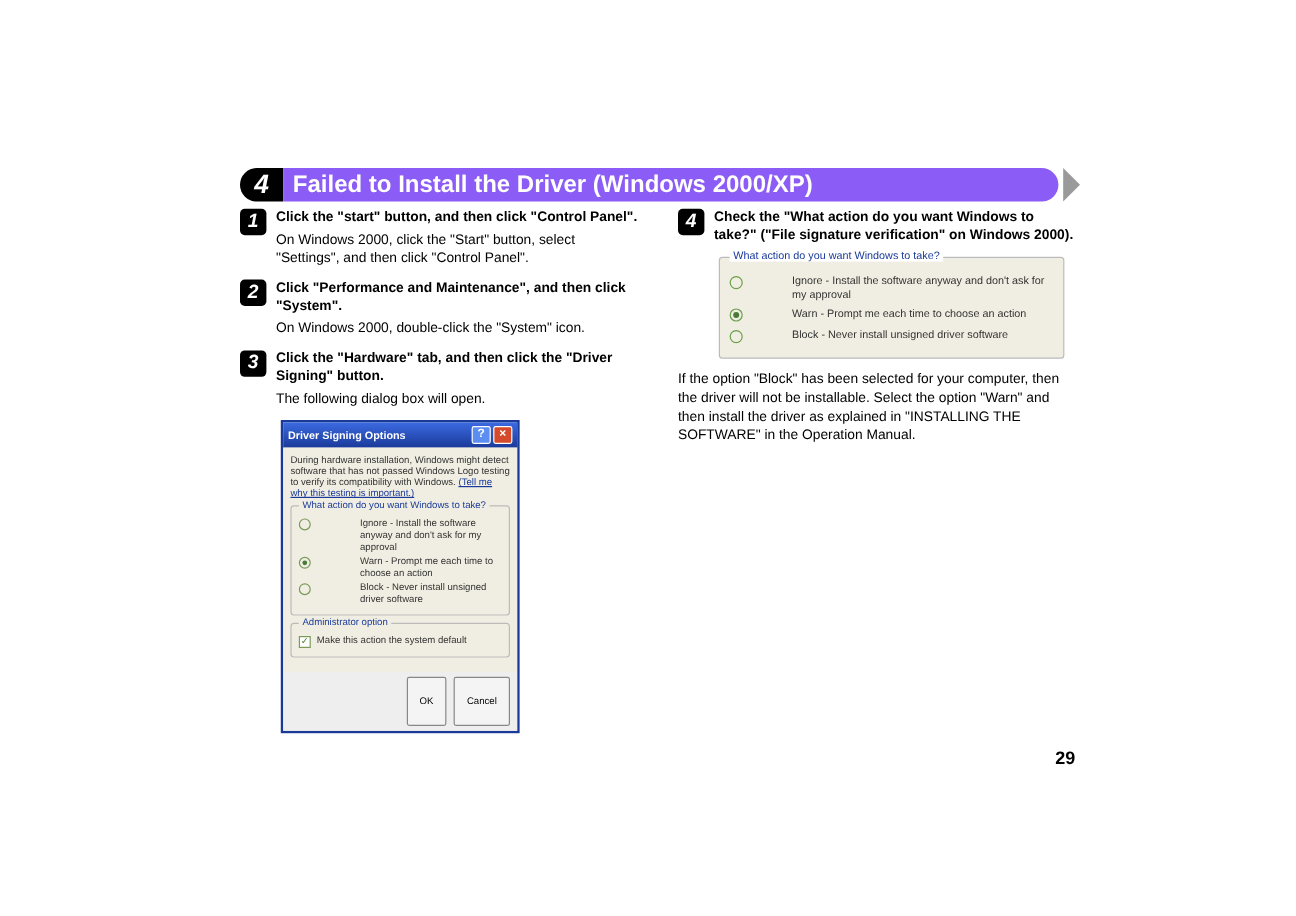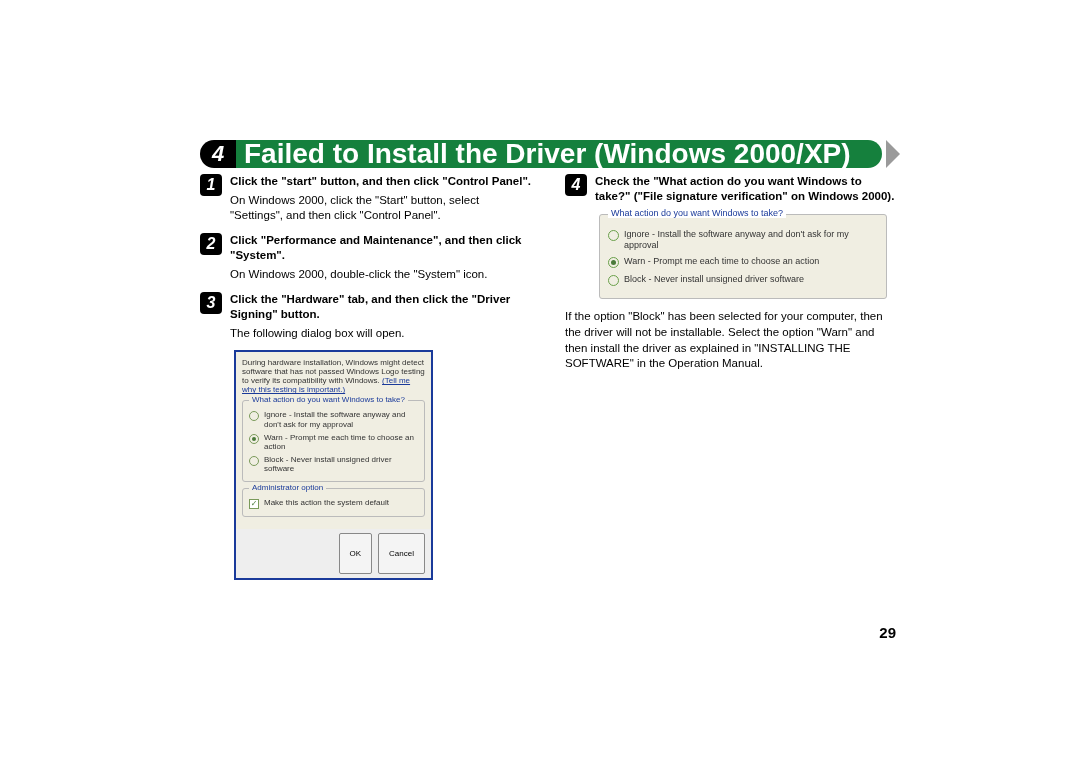--- a/index.html
+++ b/index.html
@@ -29,23 +29,23 @@
     font-size: 22px;
     font-weight: bold;
     font-style: italic;
     display: flex;
     align-items: center;
     justify-content: center;
     border-top-left-radius: 14px;
     border-bottom-left-radius: 14px;
   }
   .section-title {
-    background: #15803d;
-    color: #fff;
-    font-size: 28px;
+    background: #8b5cf6;
+    color: #fff;
+    font-size: 20px;
     font-weight: bold;
     display: flex;
     align-items: center;
     padding: 0 20px 0 8px;
     flex: 1;
     border-top-right-radius: 14px;
     border-bottom-right-radius: 14px;
     text-align: right;
   }
   .section-arrow {
@@ -127,21 +127,21 @@
     margin: 6px 0;
     position: relative;
   }
   .dlg-legend {
     position: absolute;
     top: -6px; left: 6px;
     background: #f0eee2;
     padding: 0 3px;
     color: #1a3a9a;
   }
-  .radio-opt { display: flex; align-items: flex-start; margin: 3px 0; line-height: 1.2; }
+  .radio-opt { display: flex; align-items: flex-start; margin: 3px 0; line-height: 1.2; gap: 36px; }
   .radio { flex-shrink: 0; width: 8px; height: 8px; border: 1px solid #7a9a5a; border-radius: 50%; margin: 1px 5px 0 0; display:flex; align-items:center; justify-content:center; }
   .radio.sel::after { content:''; width:4px; height:4px; background:#4a7a3a; border-radius:50%; display:block; }
   .chk-opt { display:flex; align-items:flex-start; margin:3px 0; }
   .chk { flex-shrink:0; width:8px; height:8px; border:1px solid #7a9a5a; background:#fff; margin:1px 5px 0 0; color:#4a7a3a; font-size:8px; line-height:7px; text-align:center; }
   .dlg-footer { display:flex; justify-content:flex-end; gap:6px; padding:4px 6px; background:#eee; }
   .dlg-fbtn { border:1px solid #888; background:#f4f4f4; font-size:8px; padding:15px 10px; border-radius:2px; }
   .panel2 {
     margin-left: 34px;
     width: 270px;
     border: 1px solid #bbb;
@@ -205,20 +205,25 @@
 
       <div class="step">
         <div class="step-num">3</div>
         <div class="step-body">
           <div class="step-title">Click the "Hardware" tab, and then click the "Driver Signing" button.</div>
           <div class="step-desc">The following dialog box will open.</div>
         </div>
       </div>
 
       <div class="dialog-outer">
+        <div class="dialog-title">
+          <span class="dialog-title-text">Driver Signing Options</span>
+          <span class="dlg-btn dlg-help">?</span>
+          <span class="dlg-btn">×</span>
+        </div>
         <div class="dialog-body">
           <div>
             <span>During hardware installation, Windows might detect software that has not passed Windows Logo testing to verify its compatibility with Windows.</span>
             <span class="link">(Tell me why this testing is important.)</span>
           </div>
           <div class="dlg-group">
             <span class="dlg-legend">What action do you want Windows to take?</span>
             <div class="radio-opt">
               <span class="radio"></span>
               <span>Ignore - Install the software anyway and don't ask for my approval</span>

